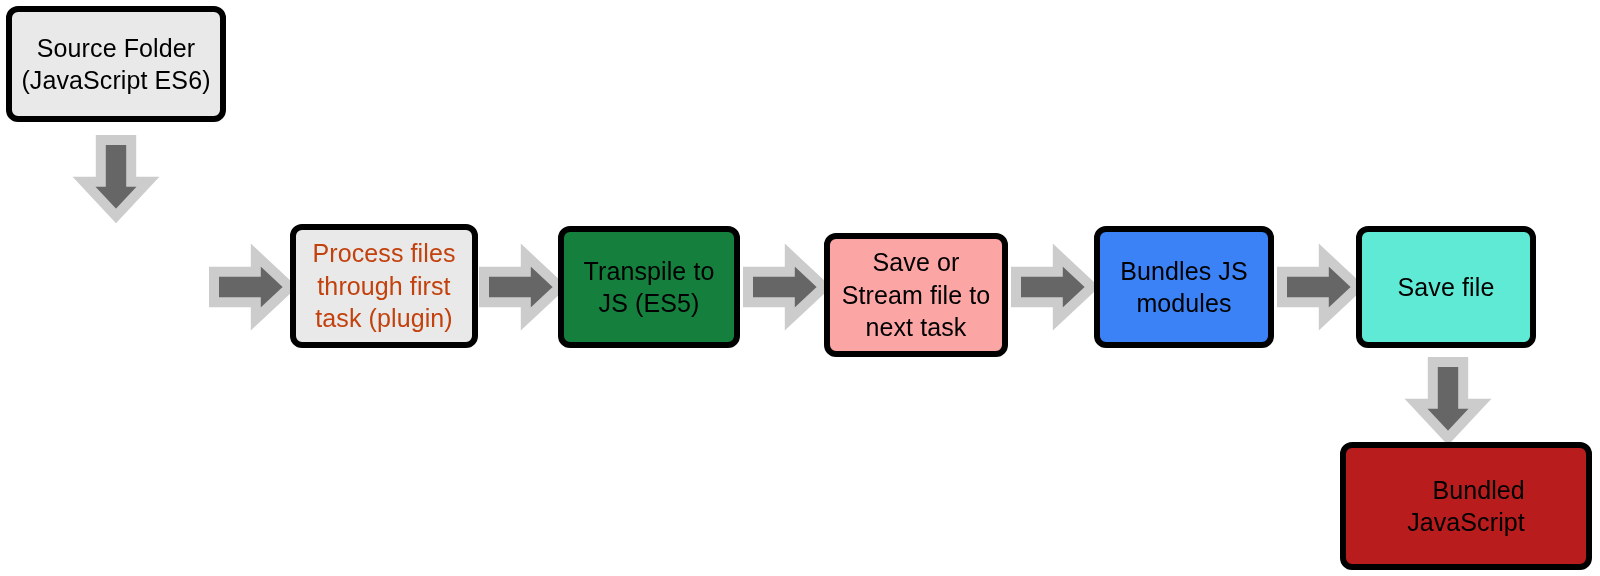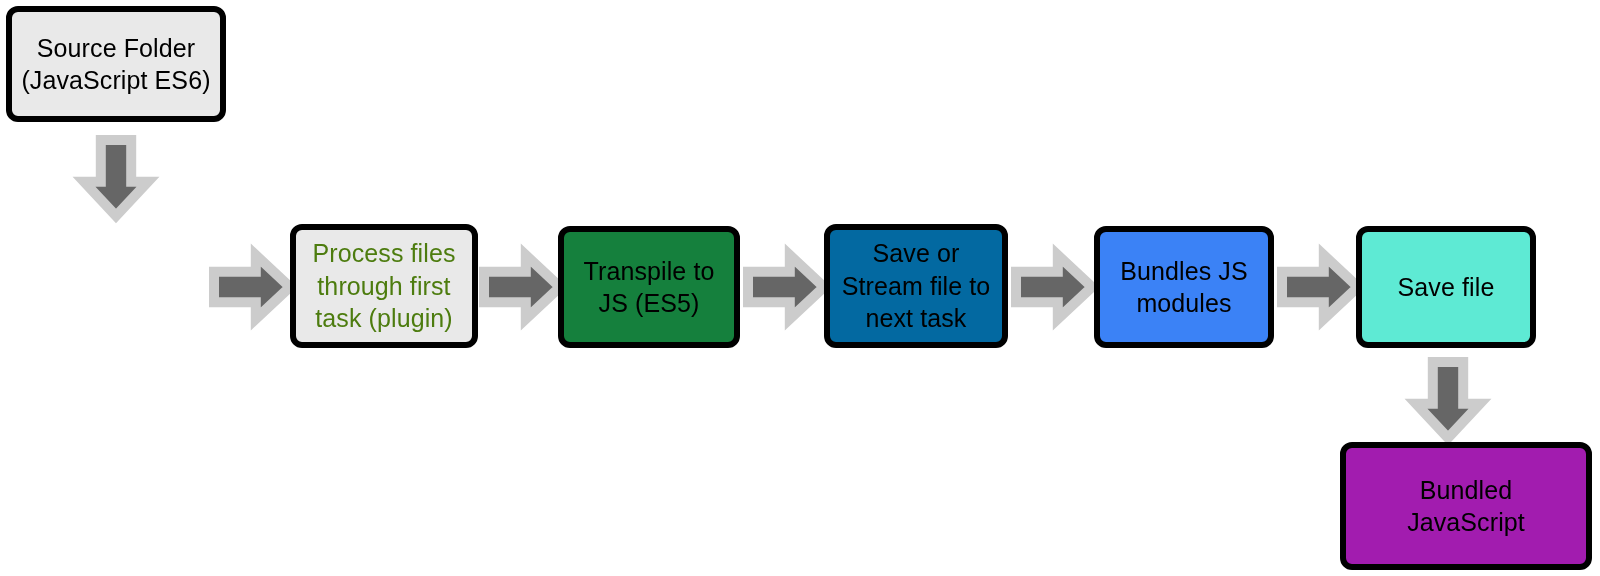--- a/index.html
+++ b/index.html
@@ -78,26 +78,26 @@
         <polygon points="0,30 55,30 55,8 100,50 55,92 55,70 0,70" fill="#666666" stroke="#cccccc" stroke-width="10" stroke-linejoin="miter" vector-effect="non-scaling-stroke"></polygon>
       </svg>
     </div>
     <div class="arrow" style="left: 1410px; top: 362px; width: 76px; height: 76px;">
       <svg width="76" height="76" viewBox="0 0 100 100" preserveAspectRatio="none">
         <polygon points="30,0 70,0 70,55 92,55 50,100 8,55 30,55" fill="#666666" stroke="#cccccc" stroke-width="10" stroke-linejoin="miter" vector-effect="non-scaling-stroke"></polygon>
       </svg>
     </div>
     <div class="node" style="left: 6px; top: 6px; width: 220px; height: 116px; background: rgb(233, 233, 233); border-color: rgb(0, 0, 0); color: rgb(0, 0, 0);"><span>Source Folder
 (JavaScript ES6)</span></div>
-    <div class="node" style="left: 290px; top: 224px; width: 188px; height: 124px; background: rgb(233, 233, 233); border-color: rgb(0, 0, 0); color: #4d7c0f;"><span>Process files
+    <div class="node" style="left: 290px; top: 224px; width: 188px; height: 124px; background: rgb(233, 233, 233); border-color: rgb(0, 0, 0); color: #c2410c;"><span>Process files
 through first
 task (plugin)</span></div>
     <div class="node" style="left: 558px; top: 226px; width: 182px; height: 122px; background: #15803d; border-color: rgb(0, 0, 0); color: rgb(0, 0, 0);"><span>Transpile to
 JS (ES5)</span></div>
-    <div class="node" style="left: 824px; top: 224px; width: 184px; height: 124px; background: #0369a1; border-color: rgb(0, 0, 0); color: rgb(0, 0, 0);"><span>Save or
+    <div class="node" style="left: 824px; top: 233px; width: 184px; height: 124px; background: #fca5a5; border-color: rgb(0, 0, 0); color: rgb(0, 0, 0);"><span>Save or
 Stream file to
 next task</span></div>
     <div class="node" style="left: 1094px; top: 226px; width: 180px; height: 122px; background: #3b82f6; border-color: rgb(0, 0, 0); color: rgb(0, 0, 0);"><span>Bundles JS
 modules</span></div>
     <div class="node" style="left: 1356px; top: 226px; width: 180px; height: 122px; background: #5eead4; border-color: rgb(0, 0, 0); color: rgb(0, 0, 0);"><span>Save file</span></div>
-    <div class="node" style="left: 1340px; top: 442px; width: 252px; height: 128px; background: #a21caf; border-color: rgb(0, 0, 0); color: rgb(0, 0, 0);"><span>Bundled
+    <div class="node" style="left: 1340px; top: 442px; width: 252px; height: 128px; background: #b91c1c; border-color: rgb(0, 0, 0); color: rgb(0, 0, 0); text-align: right;"><span>Bundled
 JavaScript</span></div>
   </div>
 
 </body></html>

